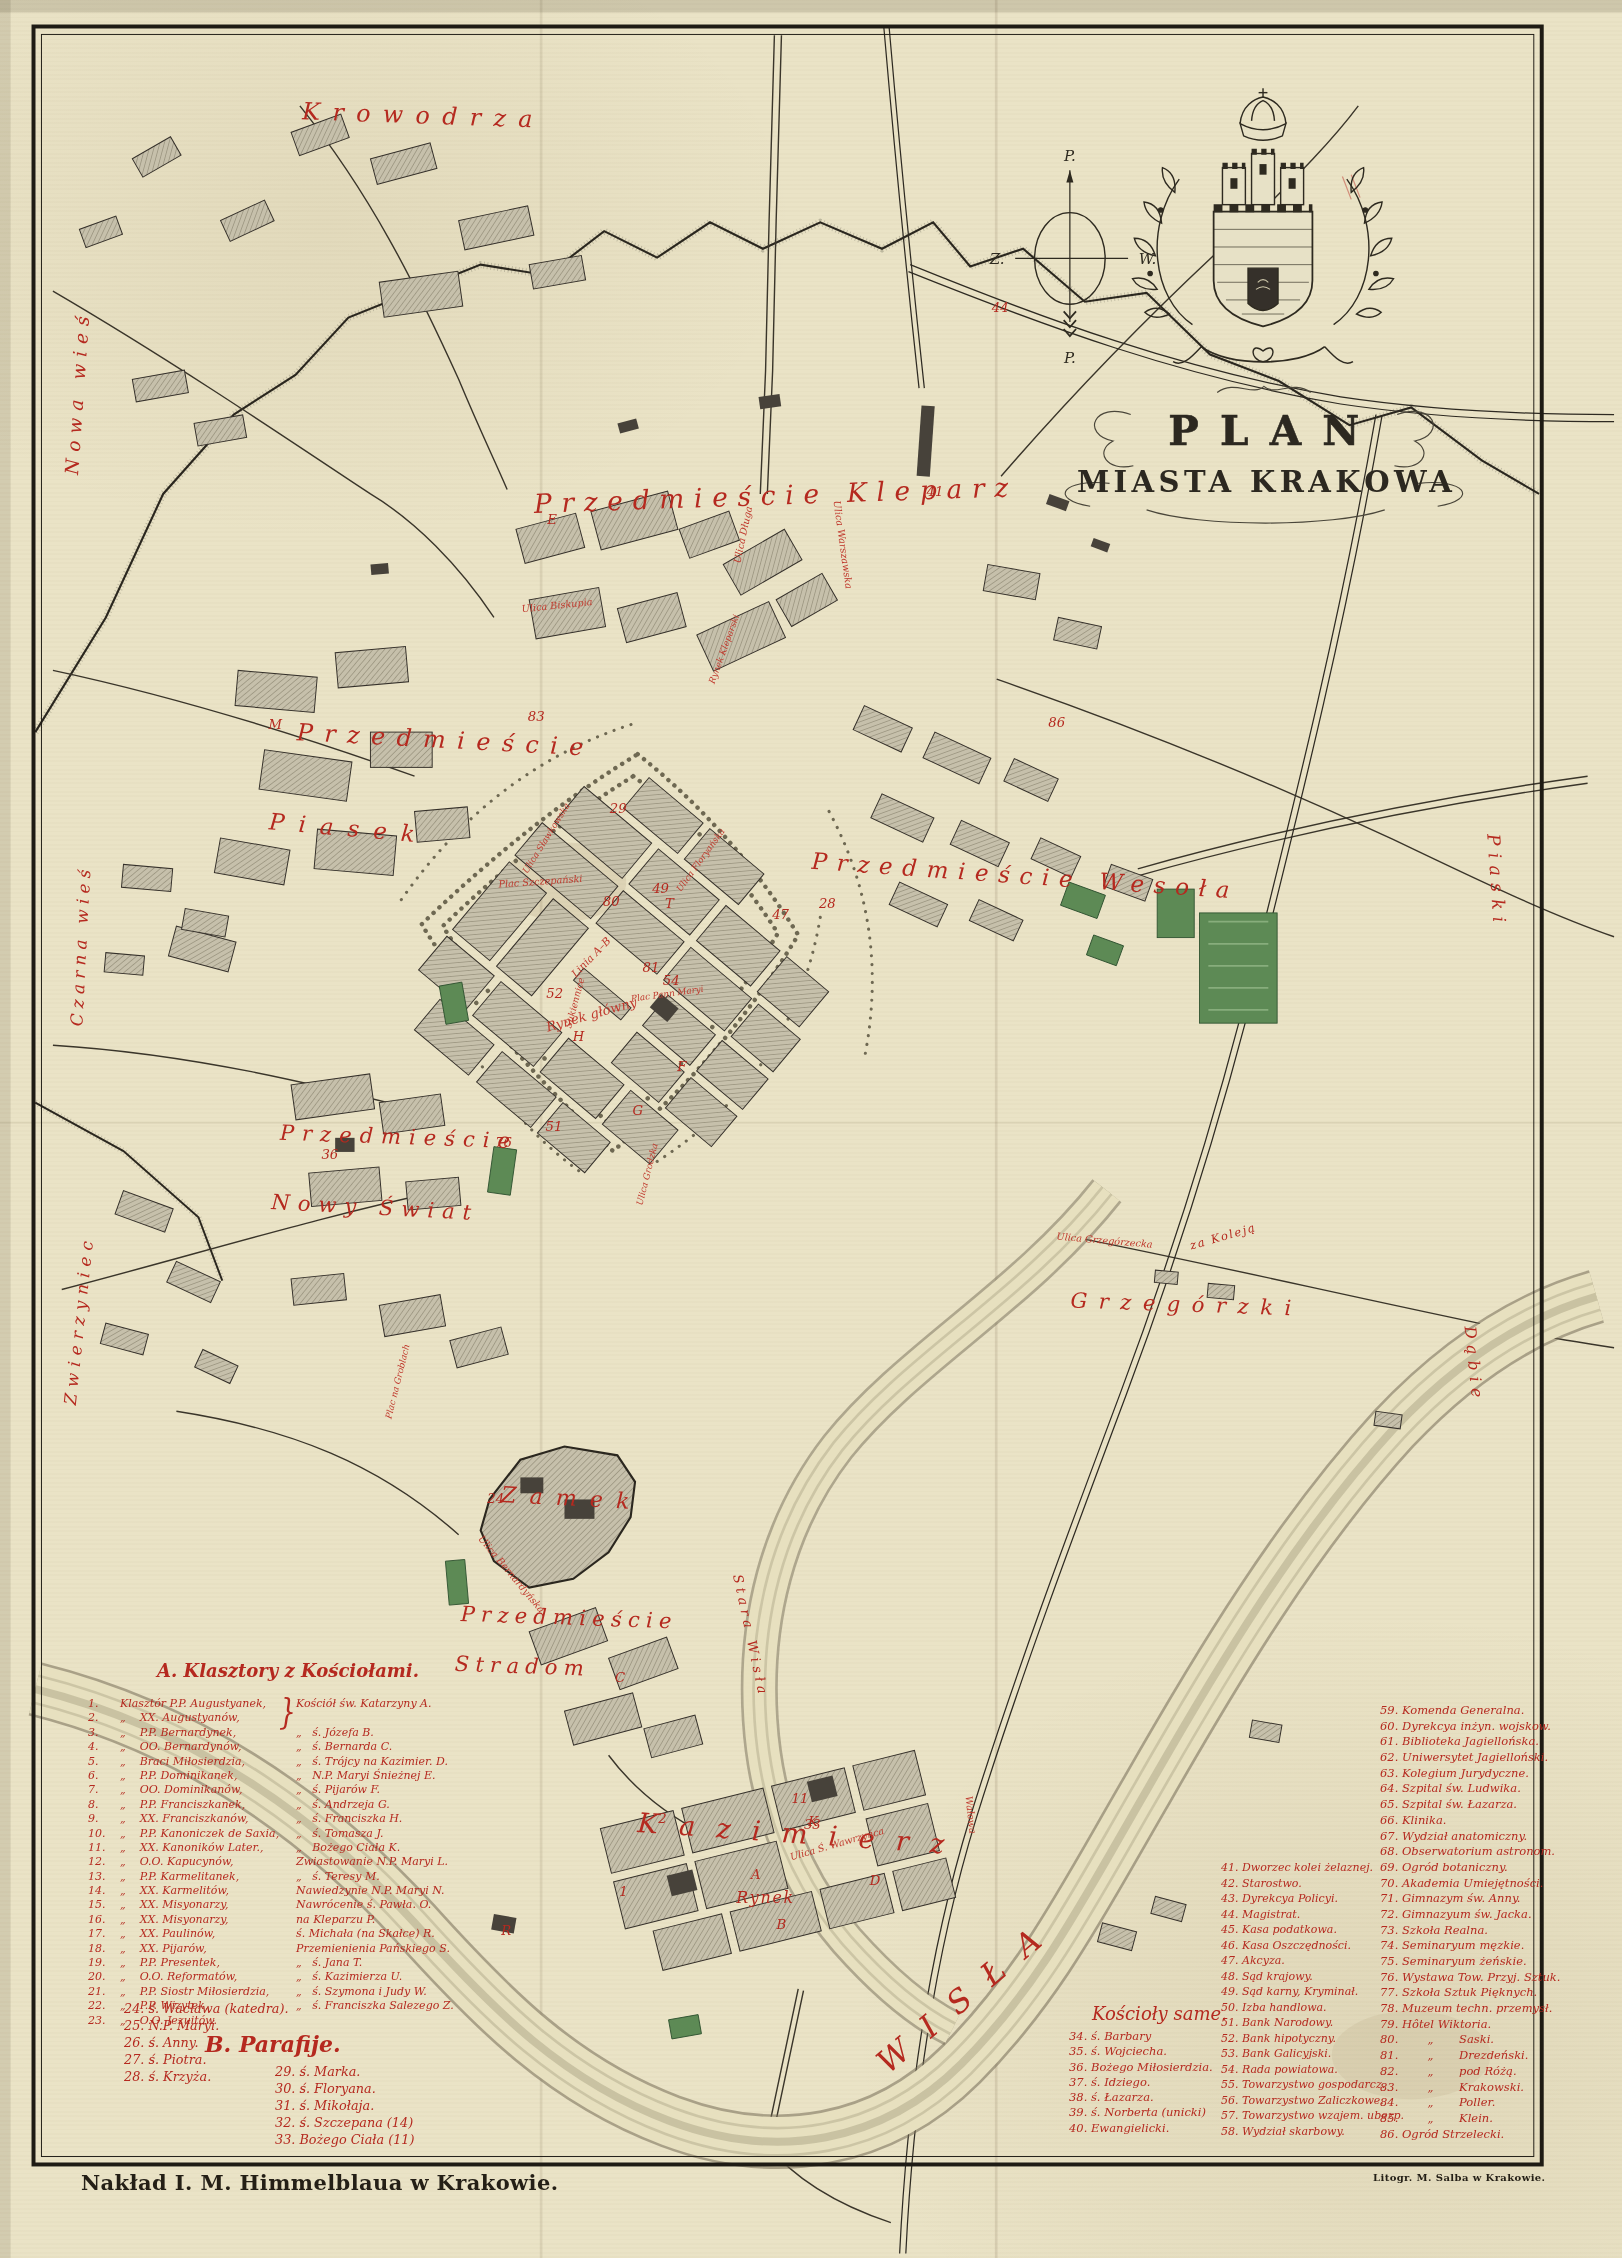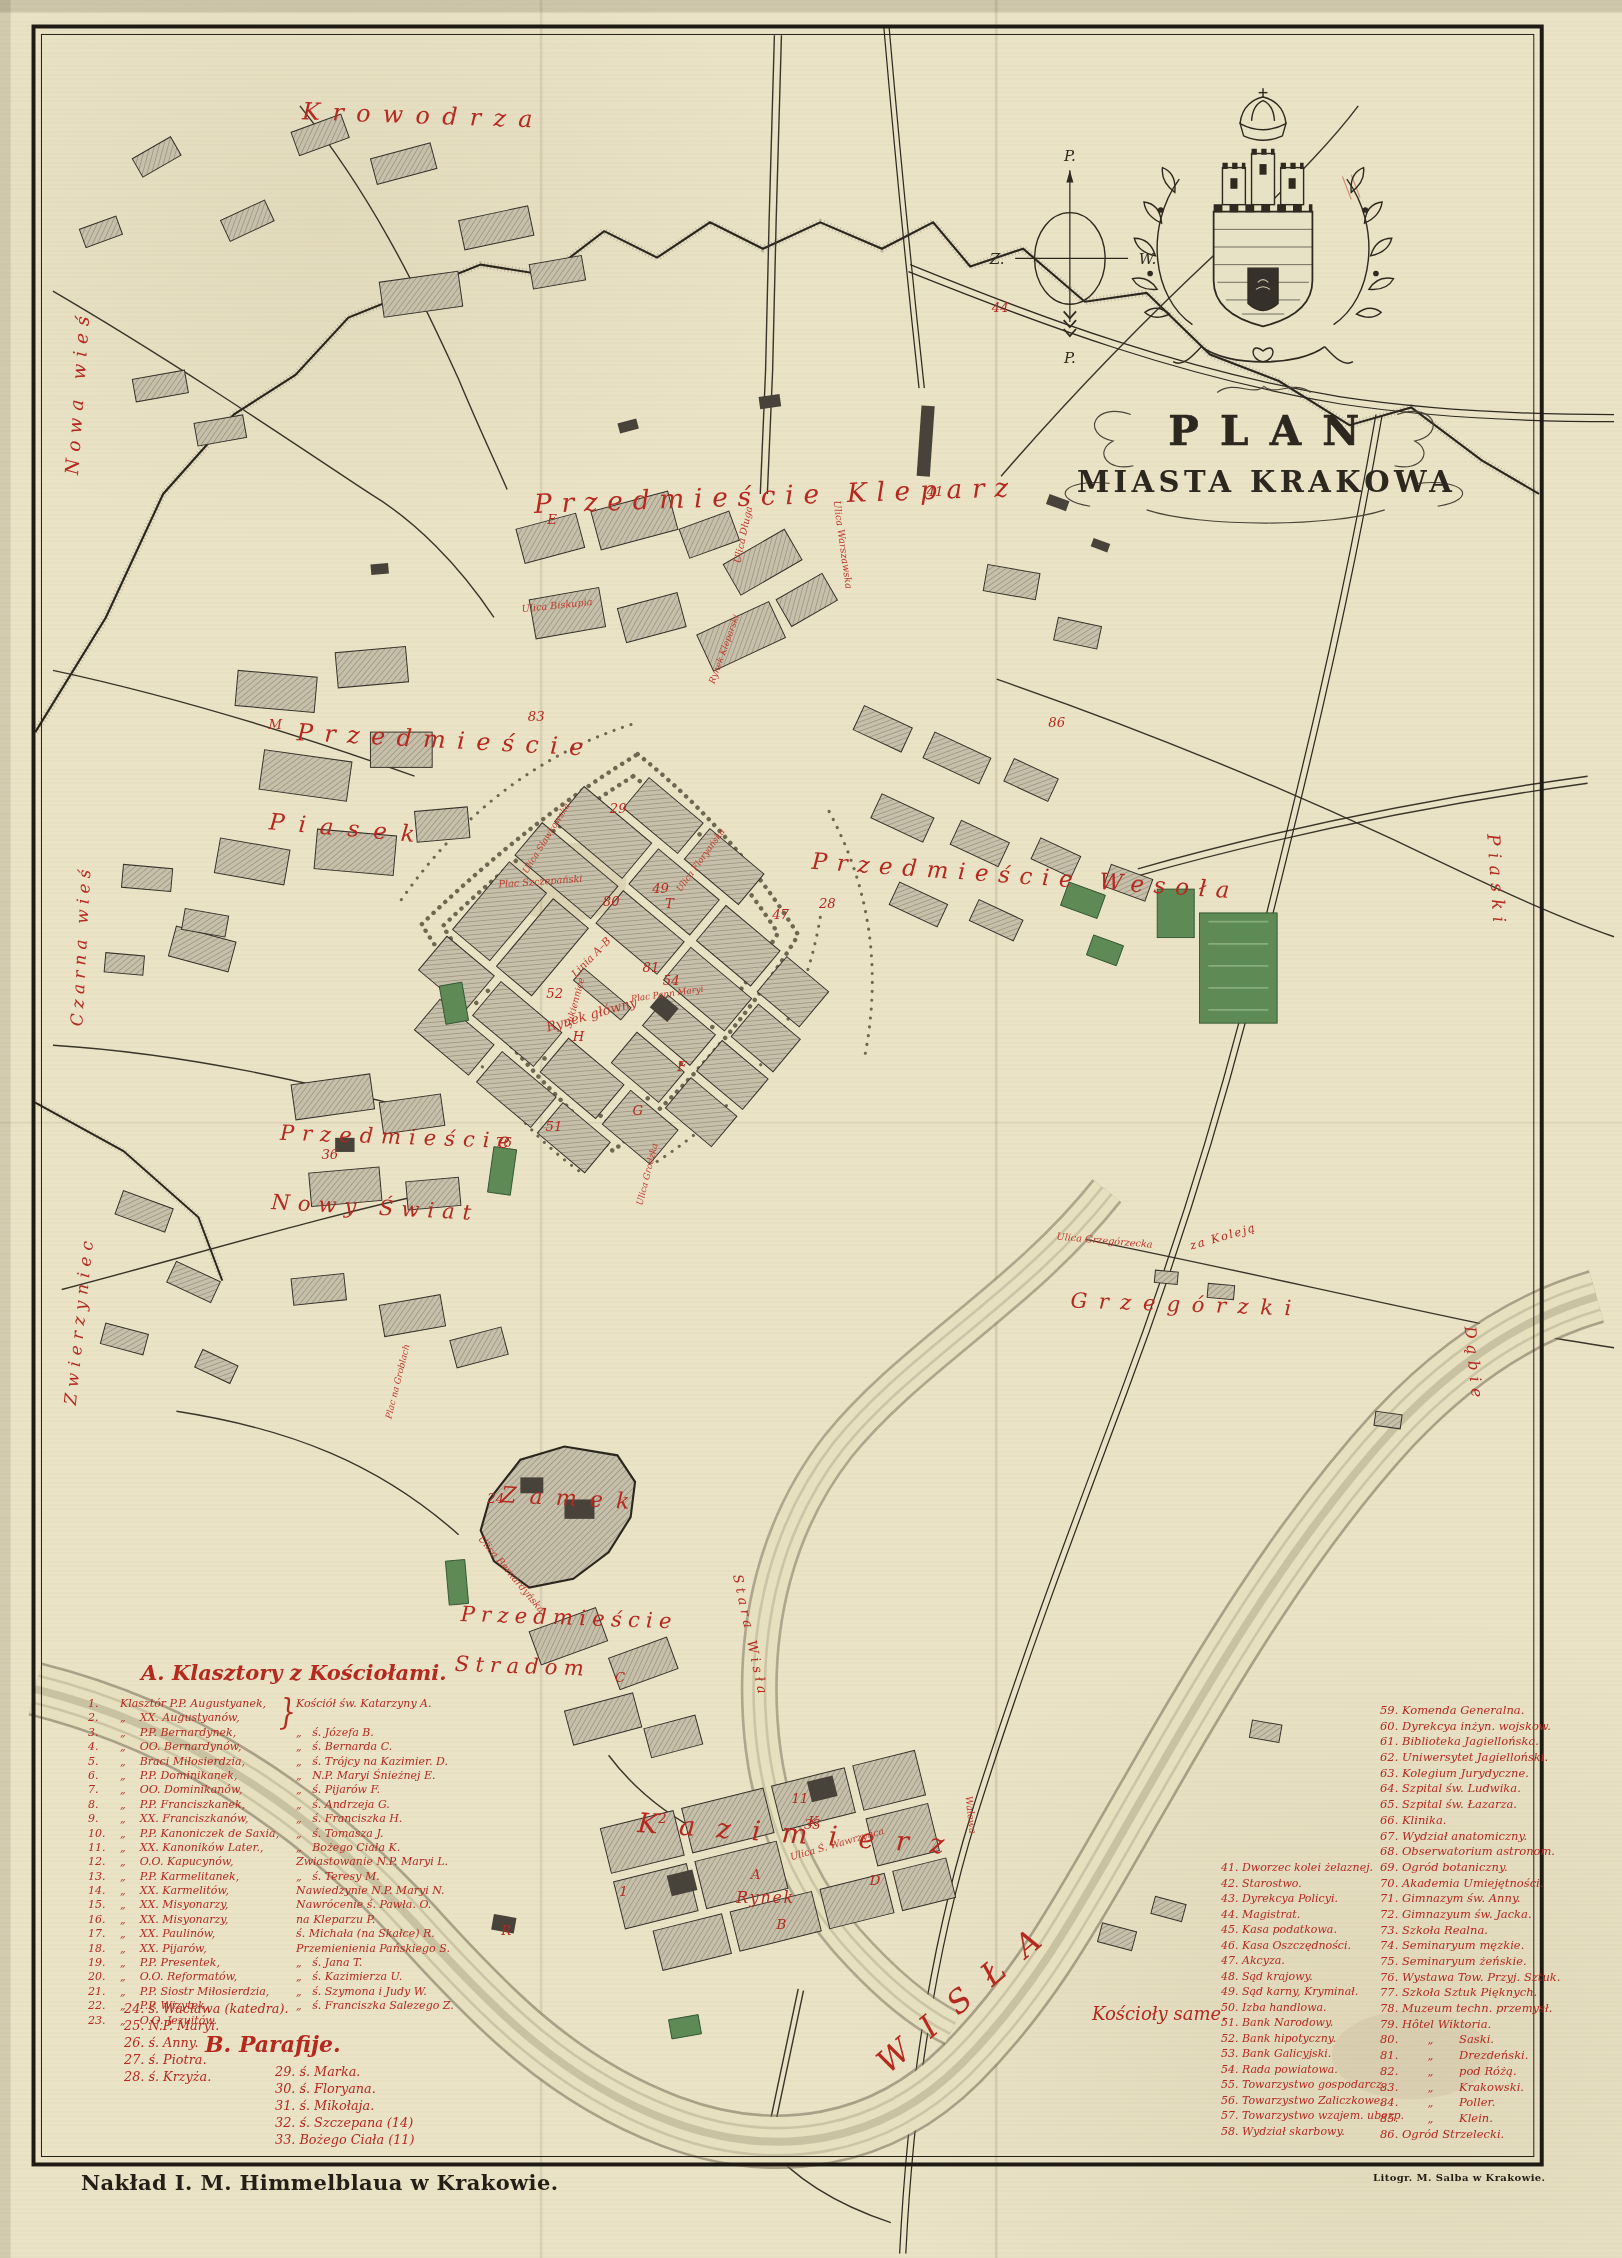--- a/index.html
+++ b/index.html
@@ -550,21 +550,21 @@
     <text class="mk" x="626" y="594" font-size="17">E</text>
     <text class="mk" x="312" y="827" font-size="17">M</text>
   </g>
 
   <g fill="none">
     <rect x="38" y="30" width="1710" height="2424" stroke="#1e1b14" stroke-width="4.5"></rect>
     <rect x="47" y="39" width="1692" height="2406" stroke="#1e1b14" stroke-width="1.1"></rect>
   </g>
 </svg>
 
-<div class="ov lg-head" style="left:141px;top:1660px;font-size:21px;">A. Klasztory z Kościołami.</div>
+<div class="ov lg-head" style="left:157px;top:1660px;font-size:18px;">A. Klasztory z Kościołami.</div>
 <div class="ov" style="left:279px;top:1696px;font-size:26.5px;transform:scaleY(1.35);">}</div>
 <div class="ov" style="left:88px;top:1697px;"><div class="la-row">
     <span>1.</span>
     <span>Klasztór P.P. Augustyanek,</span>
     <span>Kościół św. Katarzyny A.</span>
   </div><div class="la-row">
     <span>2.</span>
     <span>„    XX. Augustyanów,</span>
     <span></span>
   </div><div class="la-row">
@@ -651,20 +651,21 @@
     <span>23.</span>
     <span>„    O.O. Jezuitów.</span>
     <span></span>
   </div></div>
 
 <div class="ov lg-head" style="left:205px;top:2031px;font-size:22px;text-align:center;">B. Parafije.</div>
 <div class="ov lb-col" style="left:124px;top:2000px;"><div>24. ś. Wacława (katedra).</div><div>25. N.P. Maryi.</div><div>26. ś. Anny.</div><div>27. ś. Piotra.</div><div>28. ś. Krzyża.</div></div>
 <div class="ov lb-col" style="left:275px;top:2063px;"><div>29. ś. Marka.</div><div>30. ś. Floryana.</div><div>31. ś. Mikołaja.</div><div>32. ś. Szczepana (14)</div><div>33. Bożego Ciała (11)</div></div>
 
 <div class="ov" style="left:1092px;top:2003px;font-size:18px;">Kościoły same.</div>
+<div class="ov ks" style="left:1069px;top:2029px;"><div>34. ś. Barbary</div><div>35. ś. Wojciecha.</div><div>36. Bożego Miłosierdzia.</div><div>37. ś. Idziego.</div><div>38. ś. Łazarza.</div><div>39. ś. Norberta (unicki)</div><div>40. Ewangielicki.</div></div>
 
 <div class="ov of" style="left:1221px;top:1860px;"><div>41. Dworzec kolei żelaznej.</div><div>42. Starostwo.</div><div>43. Dyrekcya Policyi.</div><div>44. Magistrat.</div><div>45. Kasa podatkowa.</div><div>46. Kasa Oszczędności.</div><div>47. Akcyza.</div><div>48. Sąd krajowy.</div><div>49. Sąd karny, Kryminał.</div><div>50. Izba handlowa.</div><div>51. Bank Narodowy.</div><div>52. Bank hipotyczny.</div><div>53. Bank Galicyjski.</div><div>54. Rada powiatowa.</div><div>55. Towarzystwo gospodarcz.</div><div>56. Towarzystwo Zaliczkowe.</div><div>57. Towarzystwo wzajem. ubezp.</div><div>58. Wydział skarbowy.</div></div>
 
 <div class="ov in" style="left:1380px;top:1703px;"><div>59. Komenda Generalna.</div><div>60. Dyrekcya inżyn. wojskow.</div><div>61. Biblioteka Jagiellońska.</div><div>62. Uniwersytet Jagielloński.</div><div>63. Kolegium Jurydyczne.</div><div>64. Szpital św. Ludwika.</div><div>65. Szpital św. Łazarza.</div><div>66. Klinika.</div><div>67. Wydział anatomiczny.</div><div>68. Obserwatorium astronom.</div><div>69. Ogród botaniczny.</div><div>70. Akademia Umiejętności.</div><div>71. Gimnazym św. Anny.</div><div>72. Gimnazyum św. Jacka.</div><div>73. Szkoła Realna.</div><div>74. Seminaryum męzkie.</div><div>75. Seminaryum żeńskie.</div><div>76. Wystawa Tow. Przyj. Sztuk.</div><div>77. Szkoła Sztuk Pięknych.</div><div>78. Muzeum techn. przemysł.</div><div>79. Hôtel Wiktoria.</div><div>80.        „       Saski.</div><div>81.        „       Drezdeński.</div><div>82.        „       pod Różą.</div><div>83.        „       Krakowski.</div><div>84.        „       Poller.</div><div>85.        „       Klein.</div><div>86. Ogród Strzelecki.</div></div>
 
 <div class="foot" style="left:81px;top:2170px;font-size:21px;">Nakład I. M. Himmelblaua w Krakowie.</div>
 <div class="foot" style="left:1373px;top:2172px;font-size:10px;">Litogr. M. Salba w Krakowie.</div>
 
 </div>
 

